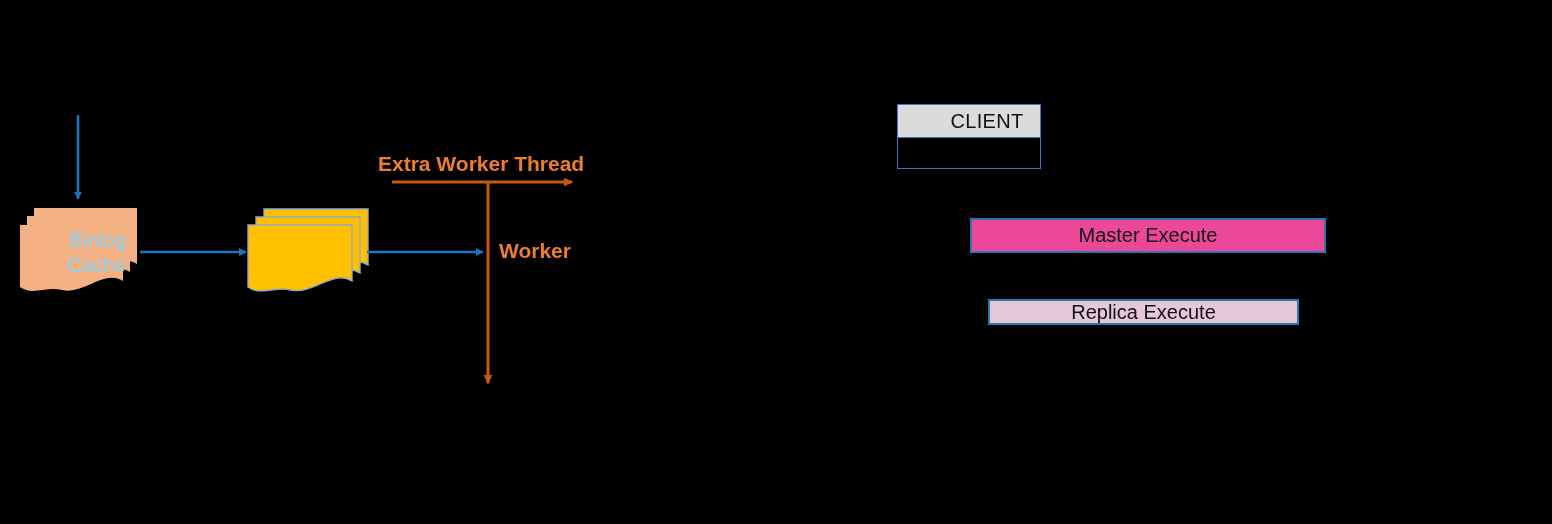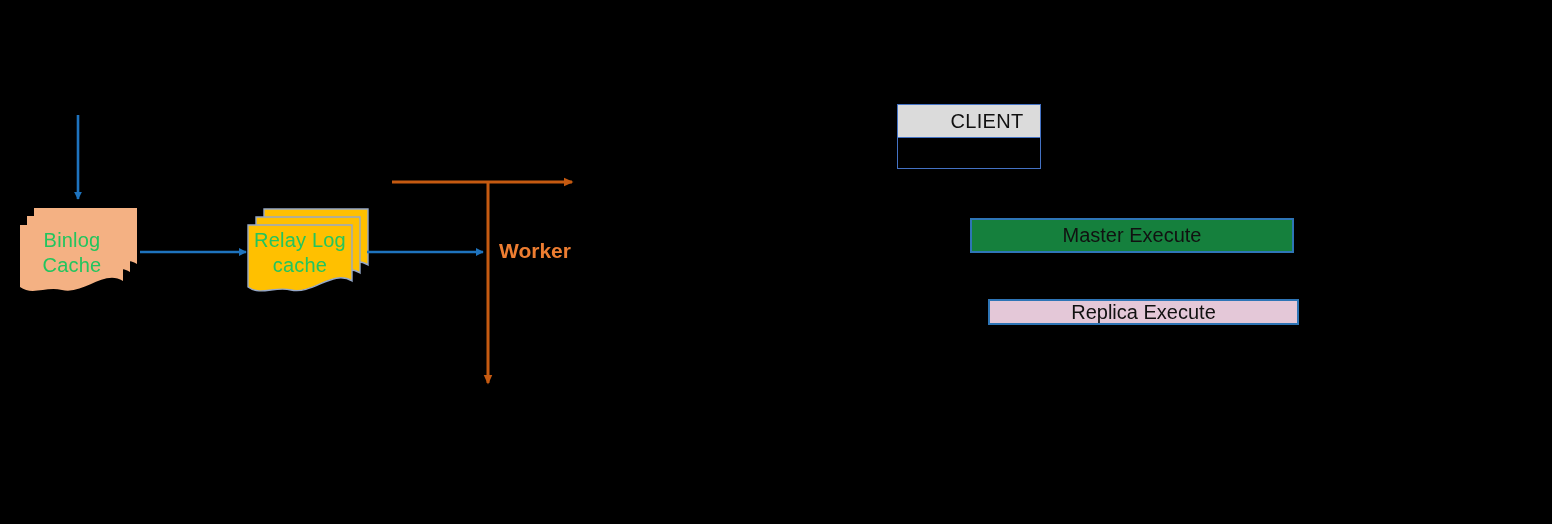--- a/index.html
+++ b/index.html
@@ -2,43 +2,43 @@
 <html><head>
 <meta charset="utf-8">
 <style>
   html,body{margin:0;padding:0;background:#000;}
   #canvas{
     position:relative;width:1552px;height:524px;background:#000000;
     font-family:"Liberation Sans", sans-serif;overflow:hidden;
   }
   #shapes{position:absolute;left:0;top:0;width:1552px;height:524px;}
   .node-label{
-    position:absolute;color:#22c55e;font-size:20px;line-height:25px;
-    text-align:center;font-weight:500;letter-spacing:0.2px;
+    position:absolute;color:#7dd3fc;font-size:20px;line-height:25px;
+    text-align:right;font-weight:500;letter-spacing:0.2px;
   }
   .orange-label{
     position:absolute;color:#ED7D31;font-size:21px;font-weight:700;
     white-space:nowrap;
   }
   .client-table{
     position:absolute;left:897px;top:104px;width:142px;height:63px;
     border:1.5px solid #4472C4;display:flex;flex-direction:column;
   }
   .client-header{
     height:32px;background:#DBDBDB;border-bottom:1.5px solid #4472C4;
     display:flex;align-items:center;justify-content:center;
     color:#111;font-size:20px;font-weight:500;letter-spacing:0.3px;padding-left:36px;
   }
   .client-empty{flex:1;background:transparent;}
   .exec-box{
     position:absolute;display:flex;align-items:center;justify-content:center;
     border:2.5px solid #2E75B6;color:#111;font-size:20px;font-weight:500;
     box-sizing:border-box;
   }
-  .master-box{left:970px;top:218px;width:324px;height:35px;background:#15803d;}
+  .master-box{left:970px;top:218px;width:356px;height:35px;background:#ec4899;}
   .replica-box{left:988px;top:299px;width:311px;height:26px;background:#E4C8D8;}
   .doc-peach{fill:#F4B183;stroke:none;}
   .doc-yellow{fill:#FFC000;stroke:#96A8C8;stroke-width:1.4;}
   .blue-line{stroke:#1E73BE;stroke-width:2.6;fill:none;}
   .orange-line{stroke:#C55A11;stroke-width:3;fill:none;}
 </style>
 </head>
 <body>
 
 <div id="canvas">
@@ -84,22 +84,22 @@
       <line class="orange-line" x1="392" y1="182" x2="572" y2="182" marker-end="url(#arrOrange)"></line>
     </g>
 
     <g>
       <line class="orange-line" x1="488" y1="182" x2="488" y2="383" marker-end="url(#arrOrange)"></line>
     </g>
   </svg>
 
   <div class="node-label" style="left:18px;top:228px;width:108px;">Binlog Cache</div>
 
-  <div class="node-label" style="left:248px;top:228px;width:104px;">Relay Log cache</div>
 
+  <div class="orange-label" style="left:378px;top:152px;">Extra Worker Thread</div>
 
   <div class="orange-label" style="left:499px;top:239px;">Worker</div>
 
   <div class="client-table">
     <div class="client-header">CLIENT</div>
     <div class="client-empty"></div>
   </div>
 
   <div class="exec-box master-box">
     <span>Master Execute</span>

